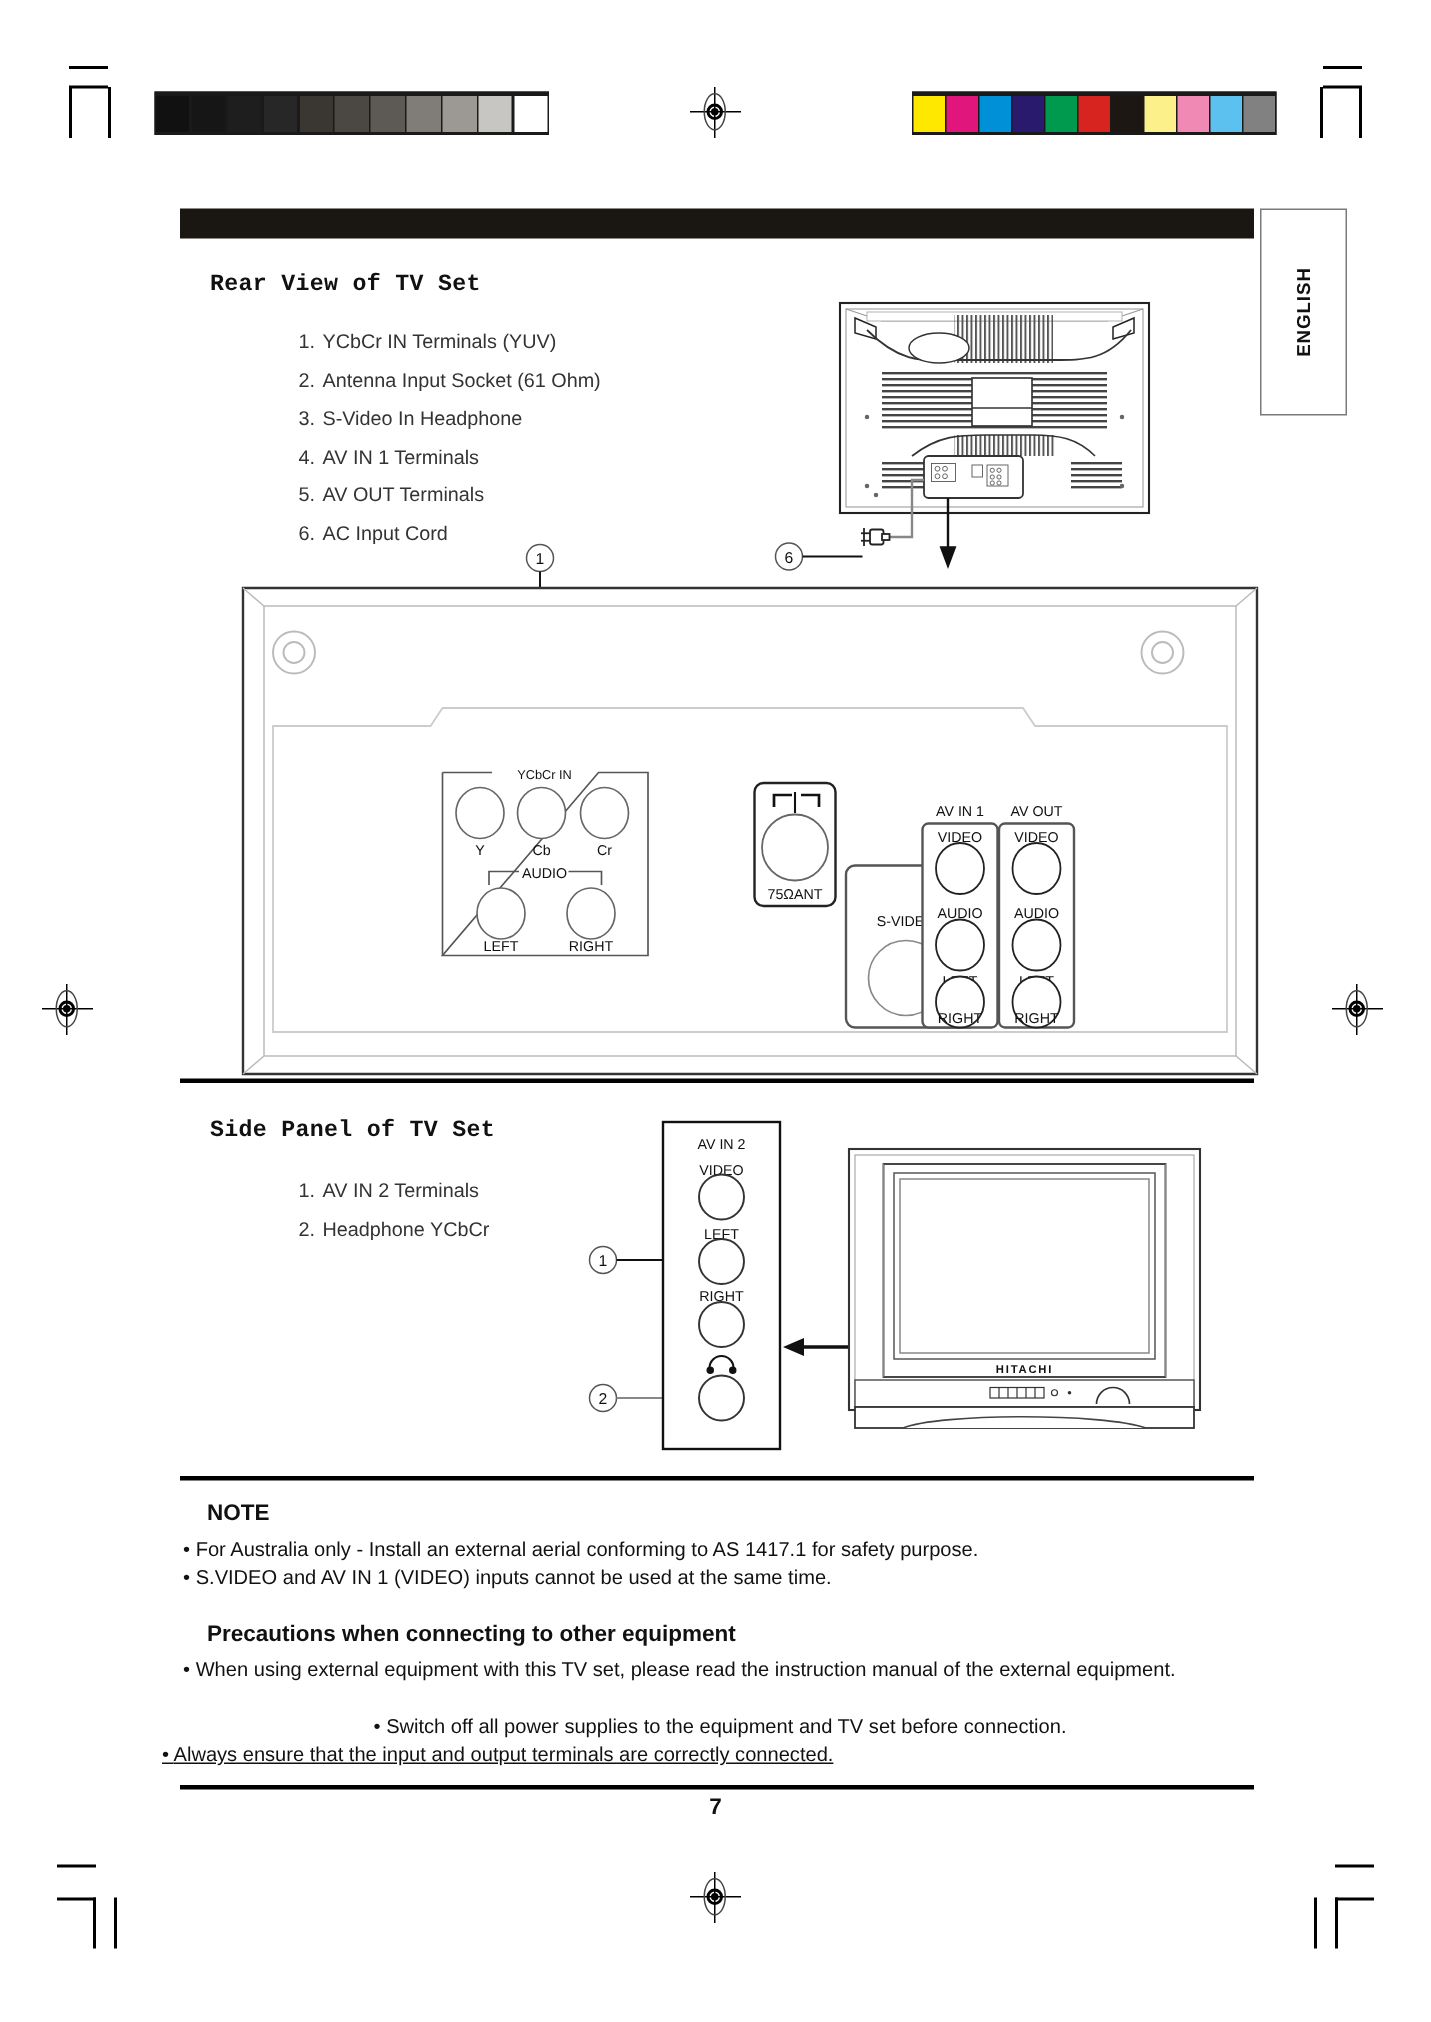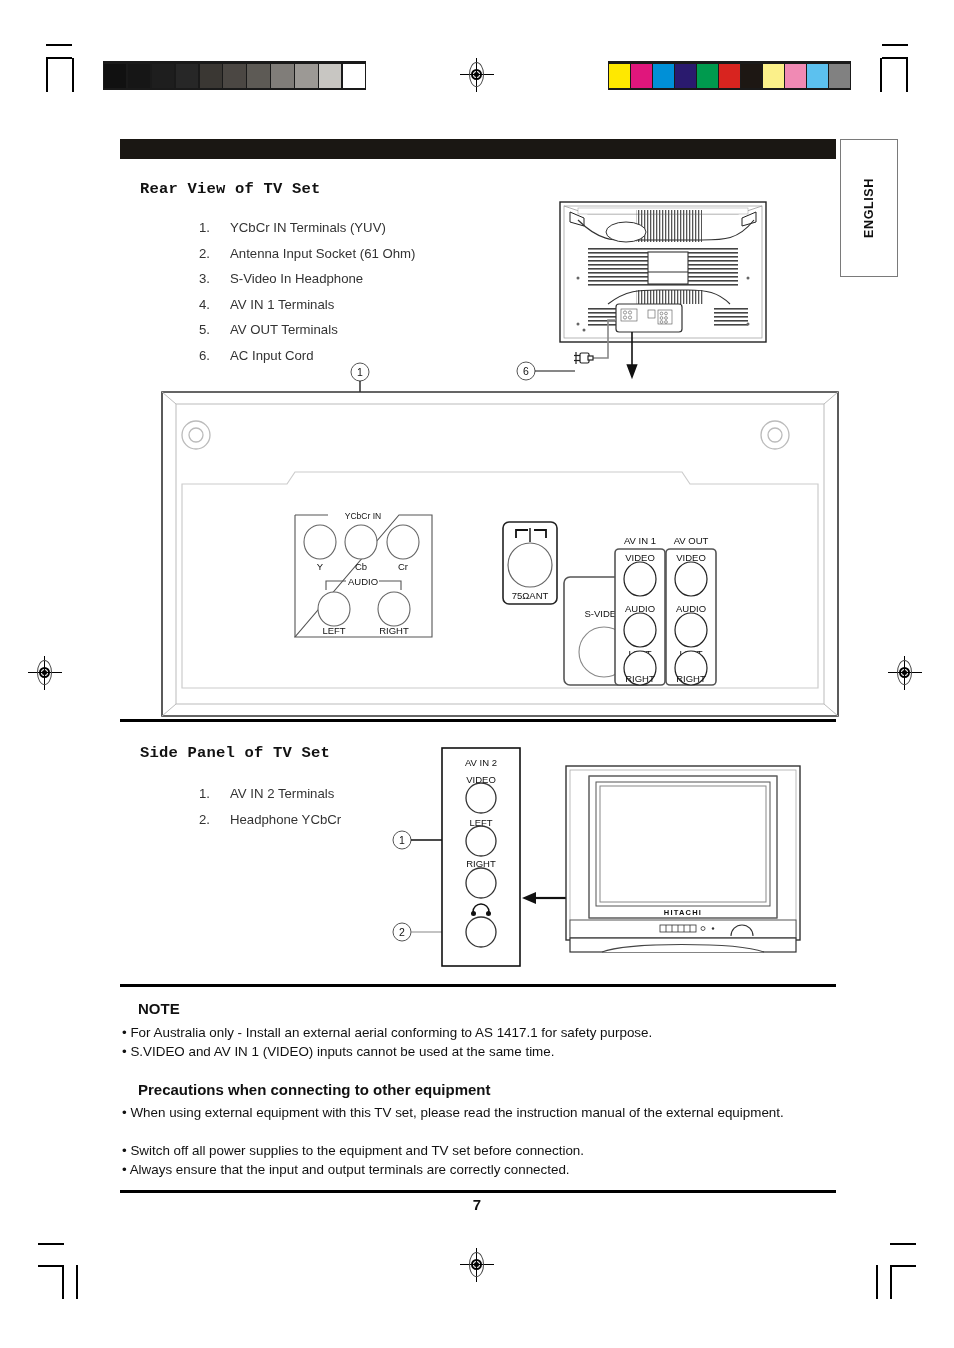--- a/index.html
+++ b/index.html
@@ -29,21 +29,21 @@
   .engtab span{position:absolute;left:50%;top:50%;transform:translate(-50%,-50%) rotate(-90deg);
       white-space:nowrap;font-size:12.5px;font-weight:700;letter-spacing:.6px;}
 
   .rule{position:absolute;background:#000;}
 
   h2.sect{position:absolute;margin:0;font-size:15.5px;font-weight:700;letter-spacing:.2px;font-family:Liberation Mono, monospace;}
 
   ol.items{position:absolute;margin:0;padding:0;list-style:none;font-size:13.2px;color:#333;}
   ol.items li{margin:0 0 10.5px 0;white-space:nowrap;}
   ol.items li .n{display:inline-block;width:20px;text-align:right;}
-  ol.items li .t{display:inline-block;margin-left:20px;}
+  ol.items li .t{display:inline-block;margin-left:5px;}
 
   
   svg{display:block;overflow:visible;}
 
   
   .noteTitle{position:absolute;font-size:15px;font-weight:700;margin:0;}
   .precTitle{position:absolute;font-size:15px;font-weight:700;margin:0;}
   .bul{position:absolute;font-size:13.4px;line-height:17px;}
 
   .pagenum{position:absolute;font-size:15px;font-weight:700;text-align:center;width:100%;left:0;}
@@ -428,23 +428,23 @@
   <span>•</span>
   <span>S.VIDEO and AV IN 1  (VIDEO) inputs cannot be used at the same time.</span>
 </div>
 
 <h3 class="precTitle" style="left:138px;top:1081px;">Precautions when connecting to other equipment</h3>
 
 <div class="bul" style="left:122px;top:1104px;width:712px;">
   <span>•</span>
   <span>When using external equipment with this TV set, please read the instruction manual of the external equipment.</span>
 </div>
-<div class="bul" style="left:122px;top:1142px;width:716px;">
+<div class="bul" style="left:122px;top:1142px;width:716px;text-align:center;">
   <span>•</span>
   <span>Switch off all power supplies to the equipment and TV set before connection.</span>
 </div>
-<div class="bul" style="left:122px;top:1161px;width:716px;">
+<div class="bul" style="left:108px;top:1161px;width:716px;text-decoration:underline;">
   <span>•</span>
   <span>Always ensure that the input and output terminals are correctly connected.</span>
 </div>
 
 <div class="rule" style="left:120px;top:1190px;width:716px;height:2.6px;"></div>
 <div class="pagenum" style="top:1196px;">7</div>
 
 </body></html>

